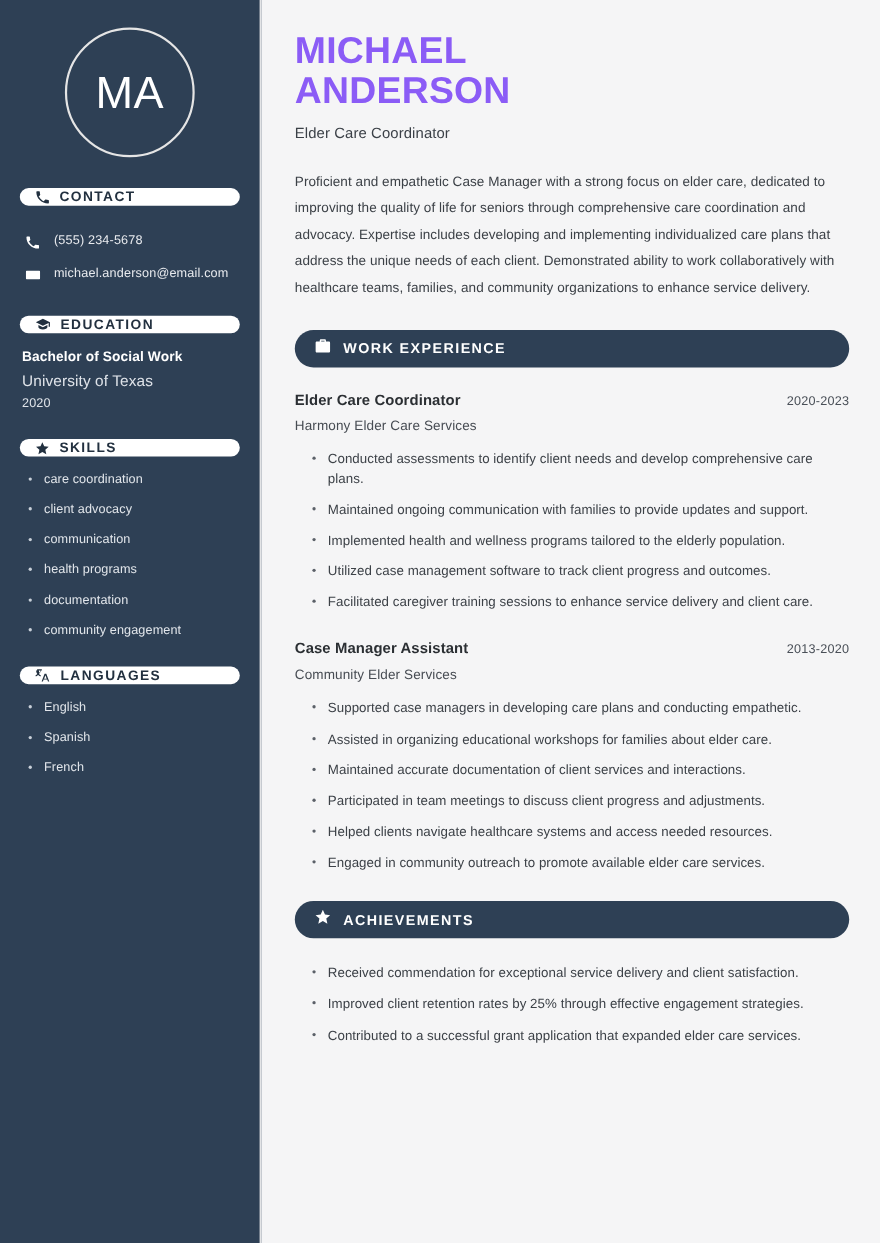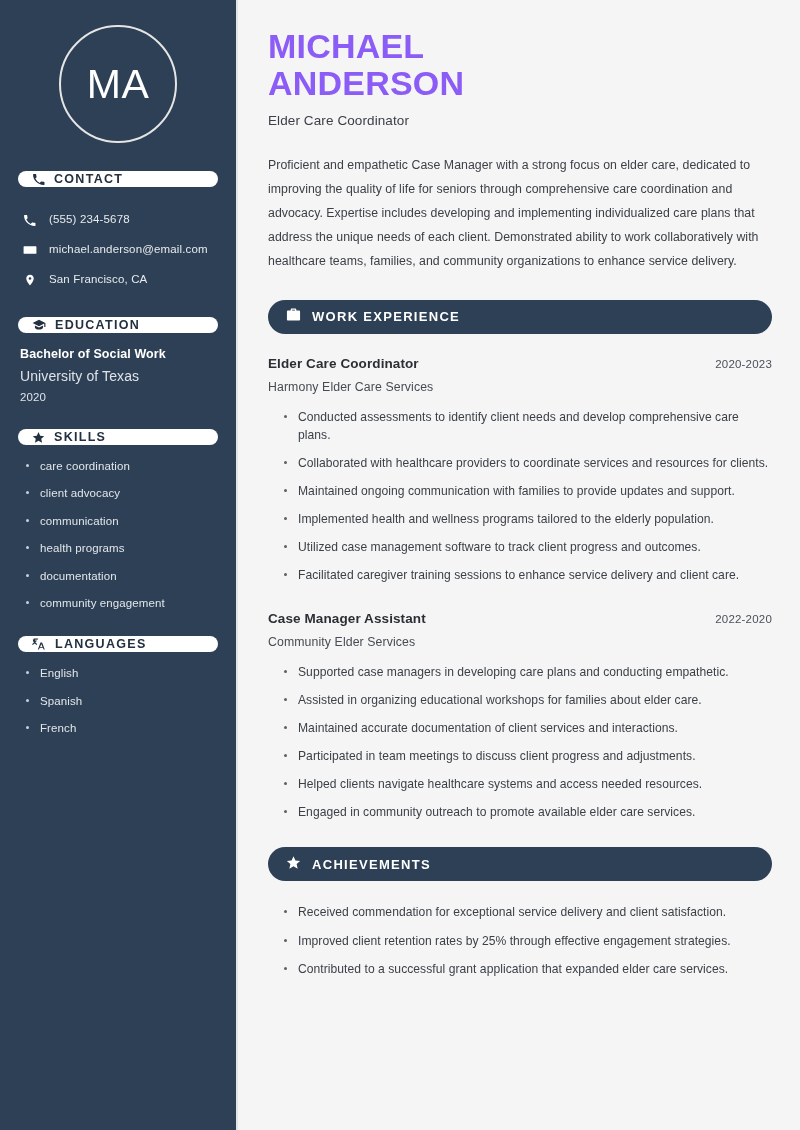--- a/index.html
+++ b/index.html
@@ -284,28 +284,20 @@
         <span class="contact-text">(555) 234-5678</span>
       </div>
       <div class="contact-row">
         <span class="icn">
           <svg width="14" height="14" viewBox="0 0 24 24" fill="#ffffff">
               <path d="M2 5.5h20c.6 0 1 .4 1 1v11c0 .6-.4 1-1 1H2c-.6 0-1-.4-1-1v-11c0-.6.4-1 1-1zm10 7.1L3.2 7.1h17.6L12 12.6z"></path>
             </svg>
         </span>
         <span class="contact-text">michael.anderson@email.com</span>
       </div>
-      <div class="contact-row">
-        <span class="icn">
-          <svg width="12" height="14" viewBox="0 0 24 24" fill="#ffffff">
-              <path d="M12 1.5c-4.1 0-7.5 3.4-7.5 7.5 0 5.6 7.5 14 7.5 14s7.5-8.4 7.5-14c0-4.1-3.4-7.5-7.5-7.5zm0 10.2a2.7 2.7 0 1 1 0-5.4 2.7 2.7 0 0 1 0 5.4z"></path>
-            </svg>
-        </span>
-        <span class="contact-text">San Francisco, CA</span>
-      </div>
     </div>
 
     <div class="pill">
       <span class="icn">
         <svg width="14" height="14" viewBox="0 0 24 24" fill="#22303f">
             <path d="M12 3.2 1 8.6l11 5.4 9-4.4v5.8h2V8.6L12 3.2zM5 12.7v3.6c0 1.9 3.1 3.5 7 3.5s7-1.6 7-3.5v-3.6l-7 3.4-7-3.4z"></path>
           </svg>
       </span>
       <span class="pill-label">EDUCATION</span>
     </div>
@@ -373,32 +365,31 @@
     <div class="exp-body">
 
       <div class="job-block">
         <div class="job-head">
           <span class="job-title">Elder Care Coordinator</span>
           <span class="job-date">2020-2023</span>
         </div>
         <div class="job-company">Harmony Elder Care Services</div>
         <ul class="main-ul">
           <li>Conducted assessments to identify client needs and develop comprehensive care plans.</li>
-          <li>Collaborated with healthcare providers to coordinate services and resources for clients.</li>
           <li>Maintained ongoing communication with families to provide updates and support.</li>
           <li>Implemented health and wellness programs tailored to the elderly population.</li>
           <li>Utilized case management software to track client progress and outcomes.</li>
           <li>Facilitated caregiver training sessions to enhance service delivery and client care.</li>
         </ul>
       </div>
 
       <div class="job-block">
         <div class="job-head">
           <span class="job-title">Case Manager Assistant</span>
-          <span class="job-date">2022-2020</span>
+          <span class="job-date">2013-2020</span>
         </div>
         <div class="job-company">Community Elder Services</div>
         <ul class="main-ul">
           <li>Supported case managers in developing care plans and conducting empathetic.</li>
           <li>Assisted in organizing educational workshops for families about elder care.</li>
           <li>Maintained accurate documentation of client services and interactions.</li>
           <li>Participated in team meetings to discuss client progress and adjustments.</li>
           <li>Helped clients navigate healthcare systems and access needed resources.</li>
           <li>Engaged in community outreach to promote available elder care services.</li>
         </ul>

